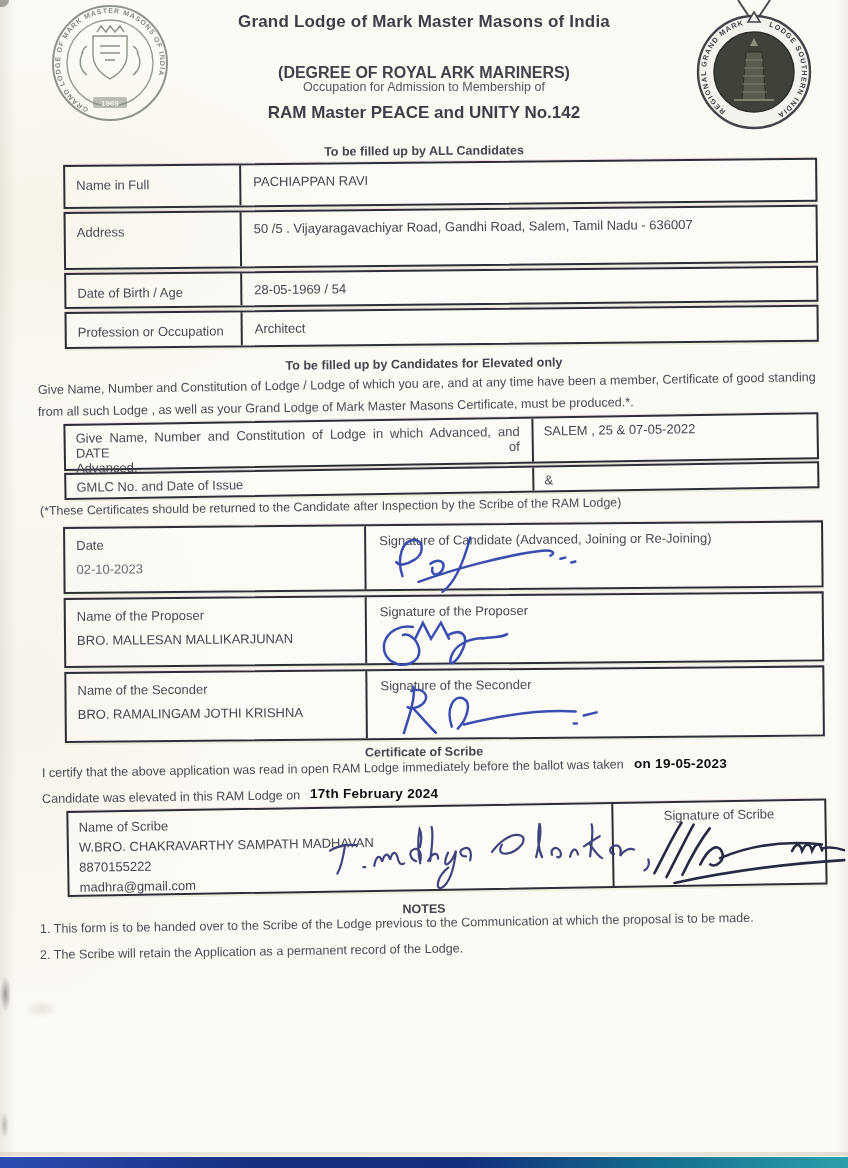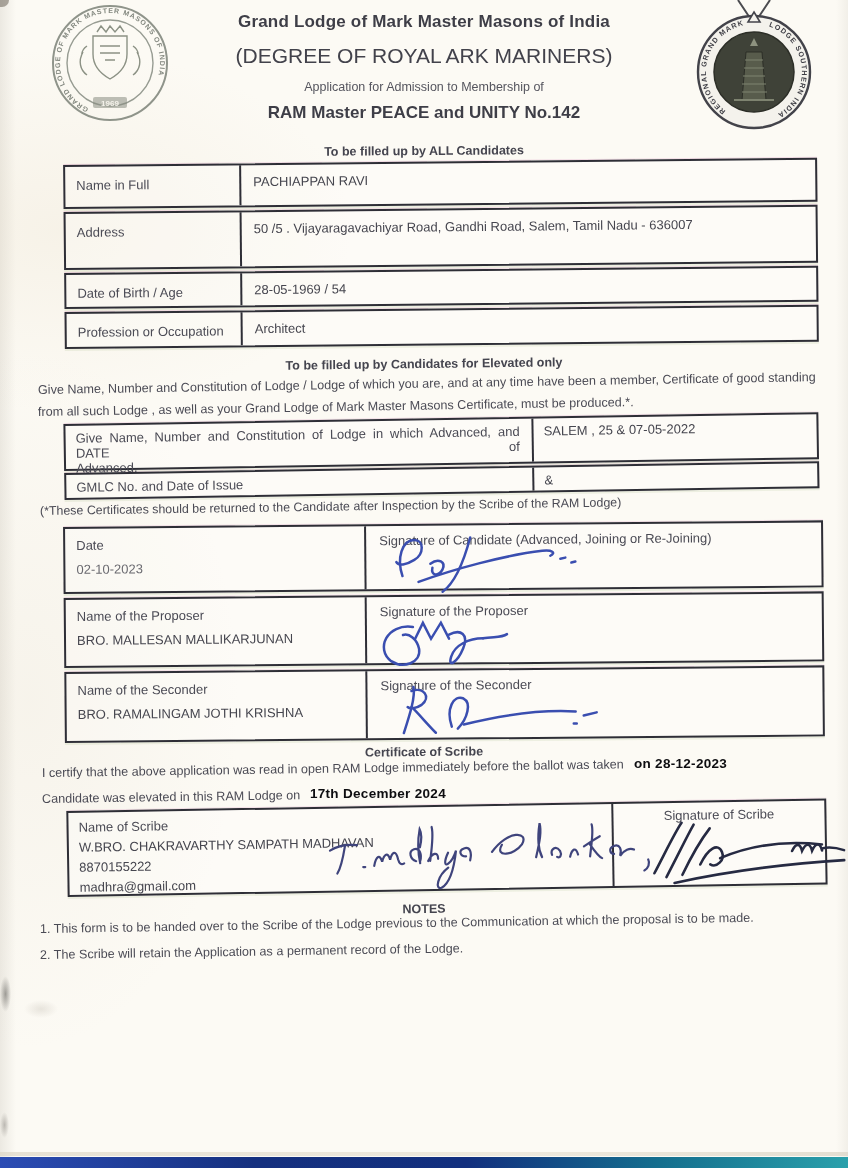--- a/index.html
+++ b/index.html
@@ -22,21 +22,21 @@
   .smudge-a{ position:absolute; left:0; top:976px; width:11px; height:36px; background:radial-gradient(closest-side, rgba(90,88,84,.55), rgba(90,88,84,0)); }
   .smudge-b{ position:absolute; left:0; top:1112px; width:9px; height:26px; background:radial-gradient(closest-side, rgba(110,106,100,.4), rgba(110,106,100,0)); }
   .smudge-c{ position:absolute; left:24px; top:1000px; width:34px; height:18px; background:radial-gradient(closest-side, rgba(140,130,115,.18), rgba(140,130,115,0)); }
   .pre-strip{ position:absolute; left:0; top:1152px; width:848px; height:4px; background:linear-gradient(90deg,#ddd6c6,#e7e1d3 60%,#d9d3c4); opacity:.7; }
   .bottom-strip{ position:absolute; left:0; top:1157px; width:848px; height:11px;
     background:linear-gradient(90deg,#2b4cb4 0%,#15307f 30%,#122f7e 55%,#146f8e 78%,#2aa0ab 100%); }
 
   
   .titles{ position:absolute; left:150px; right:150px; top:0; text-align:center; }
   .org-title   { position:absolute; left:0; right:0; top:12px;  font-size:17px; font-weight:bold; color:#3e3e47; letter-spacing:.2px;}
-  .degree-line { position:absolute; left:0; right:0; top:44px;  font-size:21px; font-weight:normal; color:#42424b; }
+  .degree-line { position:absolute; left:0; right:0; top:64px;  font-size:16px; font-weight:bold; color:#42424b; }
   .app-line    { position:absolute; left:0; right:0; top:80px;  font-size:12.5px; color:#55555e; }
   .lodge-line  { position:absolute; left:0; right:0; top:103px; font-size:17px; font-weight:bold; color:#3e3e47; }
   .heading-all { position:absolute; left:0; right:0; top:144px; text-align:center; font-size:12.5px; font-weight:bold; color:#45454f; transform:rotate(-.4deg); }
 
   .seal{ position:absolute; }
   .seal-left{ left:49px; top:2px; width:122px; height:122px; opacity:.85; }
   .seal-right{ left:684px; top:0; width:140px; height:134px; }
 
   
   .lbl{ font-size:13px; color:#4b4b55; }
@@ -146,21 +146,21 @@
       <path d="M70,38 l4,8 h-8 z" fill="#8d927f"></path>
       <path d="M58,100 L62,52 h16 L82,100 z" fill="#585c4c" stroke="#2c2e27" stroke-width="1"></path>
       <path d="M61,60 h18 M60,68 h20 M59,76 h22 M58,84 h24 M58,92 h25" stroke="#7e8370" stroke-width="1.2" fill="none"></path>
       <path d="M50,100 h40" stroke="#7e8370" stroke-width="2"></path>
     </g>
   </svg>
 
   <div class="titles">
     <div class="org-title">Grand Lodge of Mark Master Masons of India</div>
     <div class="degree-line">(DEGREE OF ROYAL ARK MARINERS)</div>
-    <div class="app-line">Application for Admission to Membership of</div>
+    <div class="app-line">Occupation for Admission to Membership of</div>
     <div class="lodge-line">RAM Master PEACE and UNITY No.142</div>
   </div>
   <div class="heading-all">To be filled up by ALL Candidates</div>
 
   <div class="table1">
     <div class="trow r1">
       <div class="tlabel lbl">Name in Full</div>
       <div class="tvalue val">PACHIAPPAN RAVI</div>
     </div>
     <div class="trow r2">
@@ -247,22 +247,22 @@
             <path d="M88,44 C130,34 170,30 200,32"></path>
             <path d="M208,36 L221,33"></path>
             <path d="M198,44 l3,0"></path>
           </g>
         </svg>
       </div>
     </div>
   </div>
 
   <div class="cert-heading">Certificate of Scribe</div>
-  <div class="cert-line cl1"><span>I certify that the above application was read in open RAM Lodge immediately before the ballot was taken</span><span class="overlay-date">on 28-12-2023</span></div>
-  <div class="cert-line cl2"><span>Candidate was elevated in this RAM Lodge on</span><span class="overlay-date">17th December 2024</span></div>
+  <div class="cert-line cl1"><span>I certify that the above application was read in open RAM Lodge immediately before the ballot was taken</span><span class="overlay-date">on 19-05-2023</span></div>
+  <div class="cert-line cl2"><span>Candidate was elevated in this RAM Lodge on</span><span class="overlay-date">17th February 2024</span></div>
 
   <div class="scribe-box">
     <div class="scribe-left">
       <div class="lbl">Name of Scribe</div>
       <div class="val">W.BRO. CHAKRAVARTHY SAMPATH MADHAVAN</div>
       <div class="val">8870155222</div>
       <div class="val">madhra@gmail.com</div>
       <svg class="handwriting" width="335" height="82" viewBox="0 0 335 82">
         <g fill="none" stroke="#3f447c" stroke-width="2.2" stroke-linecap="round">
           <path d="M8,36 C16,31 27,30 35,31 M23,32 C21,43 19,53 15,59"></path>

